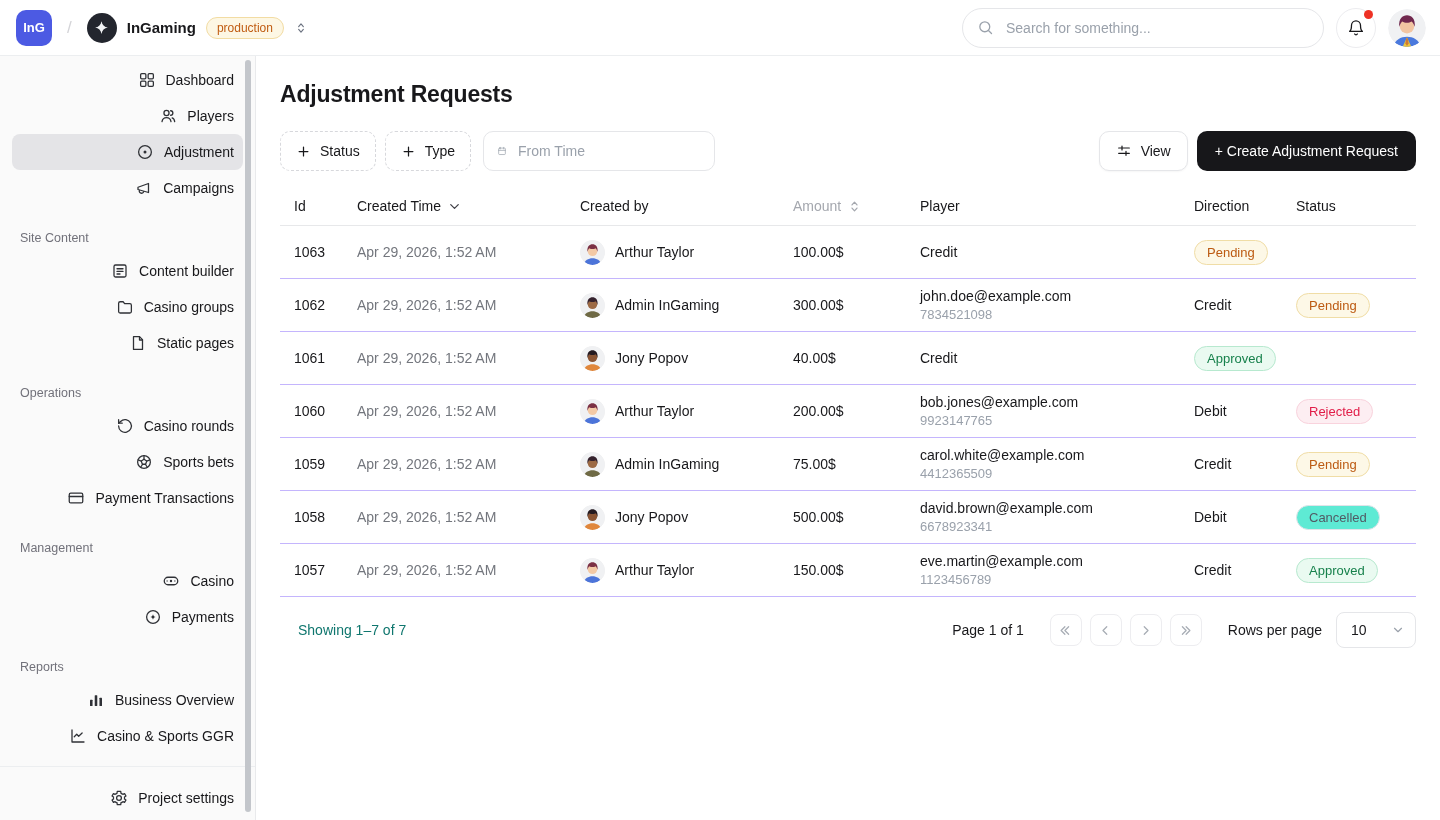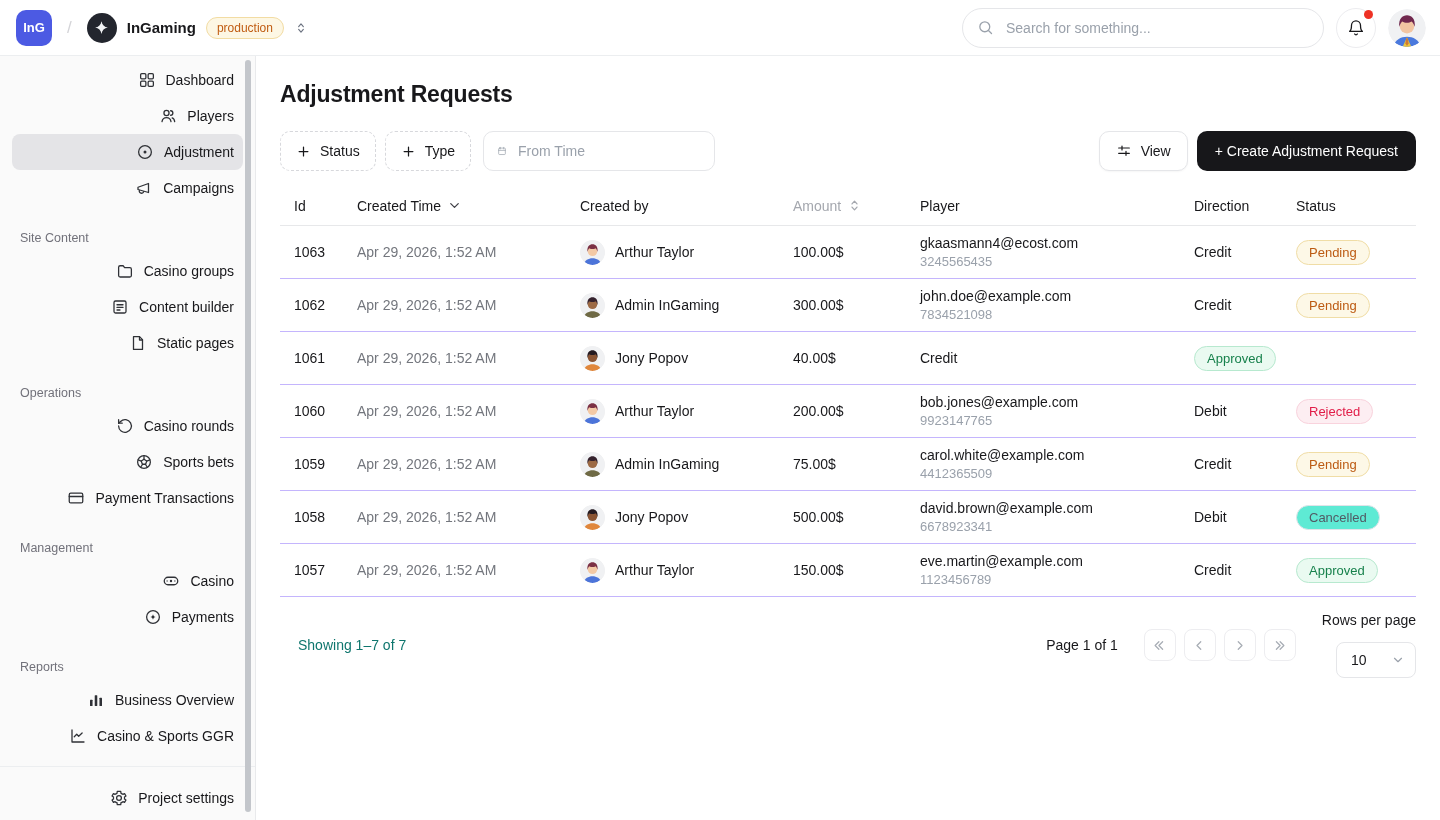--- a/index.html
+++ b/index.html
@@ -61,21 +61,21 @@
   .from-time input::placeholder { color:#9aa1ab; }
   .toolbar-spacer { flex:1; }
   .view-btn { height:40px; border:1px solid #e5e6e9; border-radius:10px; background:#fff; display:flex; align-items:center; gap:9px; padding:0 16px; font-size:14px; font-weight:500; box-shadow:0 1px 2px rgba(0,0,0,.04); cursor:pointer; color:#18181b; }
   .view-btn svg { width:16px; height:16px; }
   .create-btn { height:40px; border:none; border-radius:10px; background:#17171a; color:#fff; display:flex; align-items:center; padding:0 18px; font-size:14px; font-weight:500; cursor:pointer; }
 
   
   .table { margin-top:15px; }
   .thead, .trow { display:grid; grid-template-columns:77px 223px 213px 127px 274px 102px 120px; align-items:center; }
   .thead { height:40px; border-bottom:1px solid #e7e8ea; font-weight:500; }
-  .th { display:flex; align-items:center; gap:6px; }
+  .th { display:flex; align-items:flex-end; gap:6px; }
   .th:first-child, .td:first-child { padding-left:14px; }
   .th-amount { color:#a4a7ae; font-weight:400;gap:6px; }
   .th svg { width:15px; height:15px; }
   .sort-ic { color:#a4a7ae; }
   .caret-ic { color:#3f3f46; }
   .trow { height:53px; border-bottom:1px solid #c4b5fd; cursor:pointer; }
   .td-time { color:#73767d; }
   .td-creator { display:flex; align-items:center; gap:10px; }
   .avatar-sm { width:25px; height:25px; border-radius:50%; overflow:hidden; flex:none; box-shadow:inset 0 0 0 1px rgba(0,0,0,.06); }
   .avatar-sm svg { width:100%; height:100%; }
@@ -84,22 +84,22 @@
   .badge { display:inline-flex; font-size:13px; padding:4px 12px; border-radius:999px; border:1px solid; }
 
   
   .table-footer { display:flex; align-items:center; margin-top:15px; }
   .showing { color:#0f766e;margin-left:18px; }
   .tf-right { margin-left:auto; display:flex; align-items:center; gap:26px; }
   .page-ind { color:#18181b; }
   .pager { display:flex; gap:8px; }
   .pg-btn { width:32px; height:32px; border:1px solid #ededf0; border-radius:8px; background:#fff; display:flex; align-items:center; justify-content:center; color:#a8adb5; cursor:pointer; }
   .pg-btn svg { width:15px; height:15px; }
-  .rpp { display:flex; align-items:center; gap:14px;flex-direction:column; }
-  .rpp-select { width:80px; height:36px; border:1px solid #e5e6e9; border-radius:8px; display:flex; align-items:center; justify-content:space-between; padding:0 10px 0 14px; color:#18181b; cursor:pointer; background:#fff;margin-left:14px; }
+  .rpp { display:flex; align-items:center; gap:14px; }
+  .rpp-select { width:80px; height:36px; border:1px solid #e5e6e9; border-radius:8px; display:flex; align-items:center; justify-content:space-between; padding:0 10px 0 14px; color:#18181b; cursor:pointer; background:#fff; }
   .rpp-select svg { width:14px; height:14px; color:#9aa1ab; }
 </style>
 </head>
 <body>
 
 <div class="header">
   <div class="logo">InG</div>
   <div class="crumb-sep">/</div>
   <div class="org">
     <div class="org-avatar">
@@ -193,33 +193,33 @@
               <path d="m4 11 14-5v12L4 14v-3z"></path>
               <path d="M11.6 16.8a3 3 0 1 1-5.8-1.6"></path>
             </svg>
           </span>
           <span>Campaigns</span>
         </div>
         <div class="side-label">Site Content</div>
         <div class="side-item">
           <span class="side-ic">
             <svg viewBox="0 0 24 24" fill="none" stroke="currentColor" stroke-width="1.7" stroke-linecap="round" stroke-linejoin="round">
-              <path d="M3.5 7c0-1.1.9-2 2-2h4l2 2.5h7c1.1 0 2 .9 2 2V18c0 1.1-.9 2-2 2h-13c-1.1 0-2-.9-2-2z"></path>
-            </svg>
-          </span>
-          <span>Casino groups</span>
-        </div>
-        <div class="side-item">
-          <span class="side-ic">
-            <svg viewBox="0 0 24 24" fill="none" stroke="currentColor" stroke-width="1.7" stroke-linecap="round" stroke-linejoin="round">
               <rect x="4" y="4" width="16" height="16" rx="2"></rect>
               <path d="M8 9h8M8 12.5h8M8 16h4"></path>
             </svg>
           </span>
           <span>Content builder</span>
+        </div>
+        <div class="side-item">
+          <span class="side-ic">
+            <svg viewBox="0 0 24 24" fill="none" stroke="currentColor" stroke-width="1.7" stroke-linecap="round" stroke-linejoin="round">
+              <path d="M3.5 7c0-1.1.9-2 2-2h4l2 2.5h7c1.1 0 2 .9 2 2V18c0 1.1-.9 2-2 2h-13c-1.1 0-2-.9-2-2z"></path>
+            </svg>
+          </span>
+          <span>Casino groups</span>
         </div>
         <div class="side-item">
           <span class="side-ic">
             <svg viewBox="0 0 24 24" fill="none" stroke="currentColor" stroke-width="1.7" stroke-linecap="round" stroke-linejoin="round">
               <path d="M6 3.5h8l4 4V20.5H6z"></path>
               <path d="M14 3.5V8h4"></path>
             </svg>
           </span>
           <span>Static pages</span>
         </div>
@@ -393,24 +393,20 @@
                     <circle cx="12" cy="12" r="12" fill="#f0f1f3"></circle>
                     <path d="M3.4 24.5c.6-4.8 4.5-6.9 8.6-6.9s8 2.1 8.6 6.9z" fill="#4c74d9"></path>
                     <circle cx="12" cy="10.8" r="4.6" fill="#f3c9a5"></circle>
                     <path d="M7.1 11.2c-.5-5 2-7.2 4.9-7.2s5.4 2.2 4.9 7.2c-.7-2.2-2-3.3-2-3.3-1.6 1.1-4.3 1.1-5.9 0 0 0-1.2 1.1-1.9 3.3z" fill="#7b3044"></path>
                   </g>
                 </svg>
               </span>
               <span>Arthur Taylor</span>
             </div>
             <div class="td">100.00$</div>
-            <div class="td">
-              <div class="p-email">gkaasmann4@ecost.com</div>
-              <div class="p-phone">3245565435</div>
-            </div>
             <div class="td">Credit</div>
             <div class="td"><span class="badge" style="background:#fdf8e7;border-color:#f0dda6;color:#bc5a12">Pending</span></div>
           </div>
           <div class="trow">
             <div class="td">1062</div>
             <div class="td td-time">Apr 29, 2026, 1:52 AM</div>
             <div class="td td-creator">
               <span class="avatar-sm">
                 <svg viewBox="0 0 24 24">
                   <defs>

